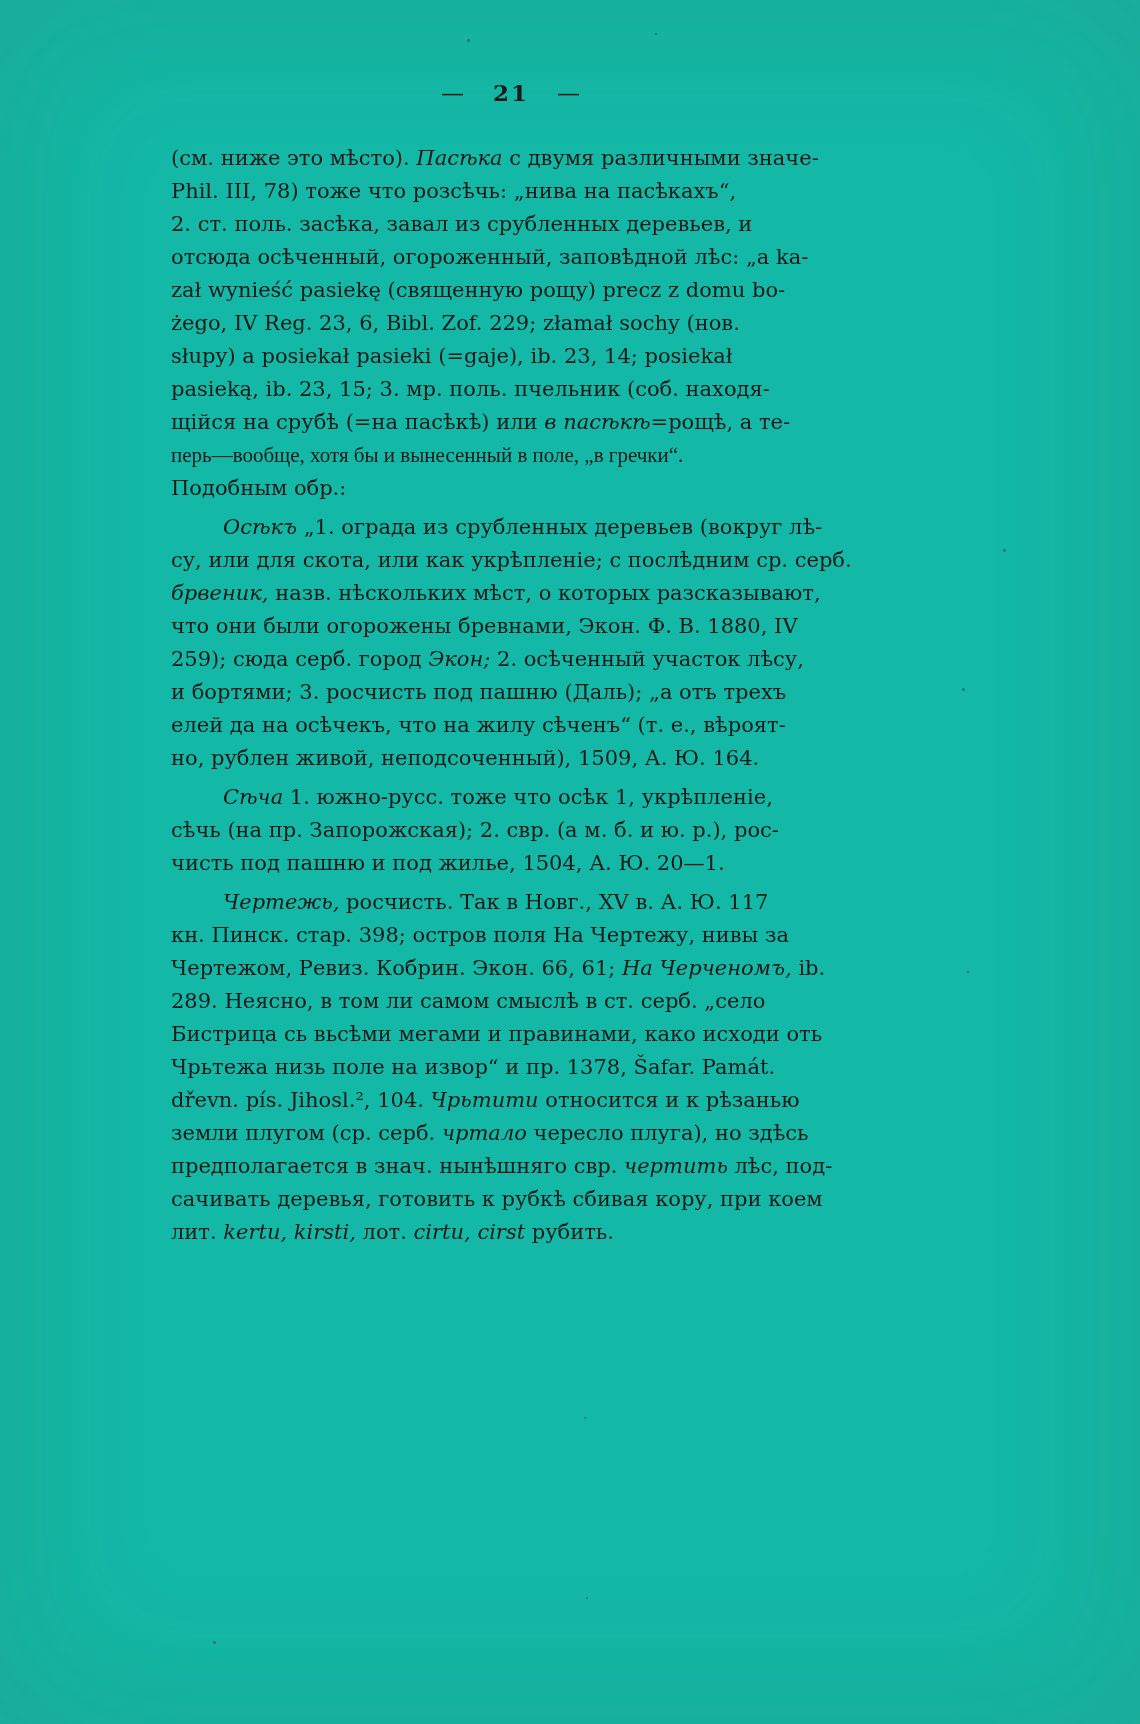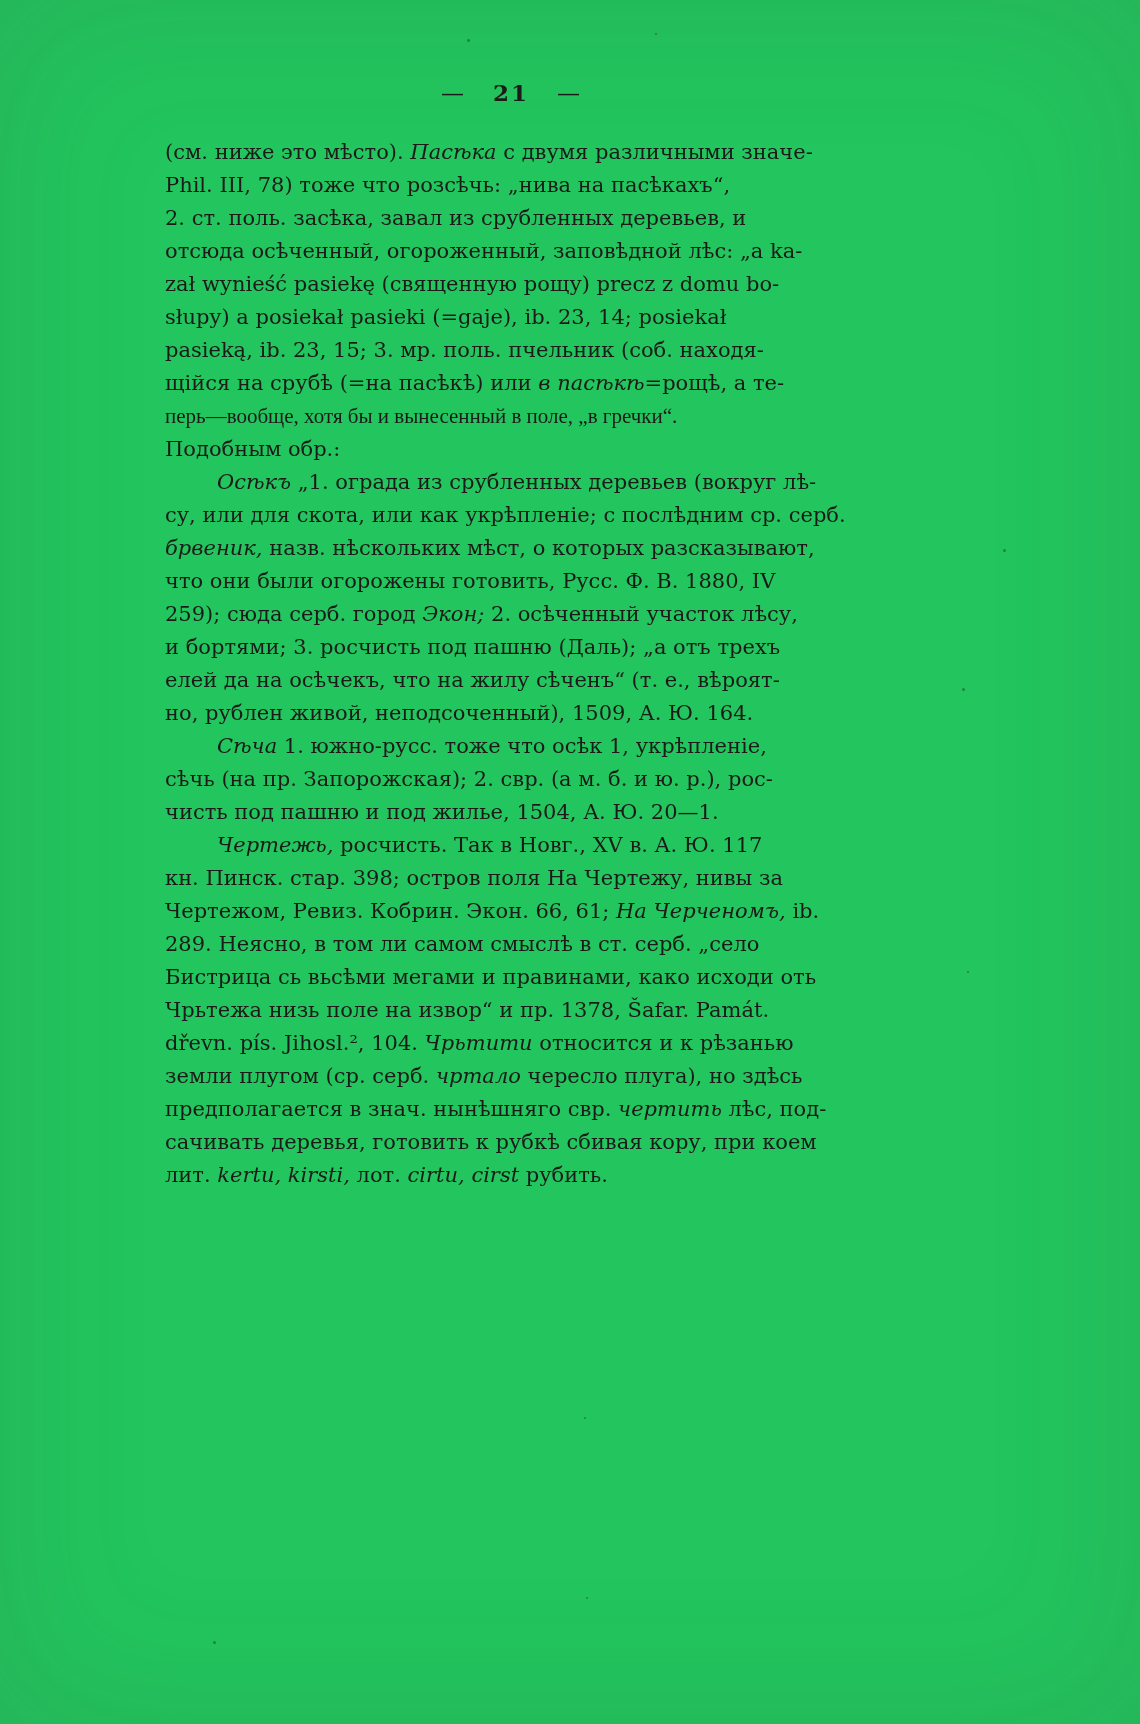--- a/index.html
+++ b/index.html
@@ -2,21 +2,21 @@
 <html><head>
 <meta charset="utf-8">
 <style>
   html, body { margin: 0; padding: 0; }
   body { background: #d8d7d3; }
   .page {
     position: relative;
     width: 1140px;
     height: 1724px;
     margin: 0 auto;
-    background: #22c55e;
+    background: #14b8a6;
     box-shadow: inset 0 0 160px rgba(70, 68, 60, 0.14);
     overflow: hidden;
     font-family: "DejaVu Serif", "Liberation Serif", serif;
     color: #1c1b19;
   }
   .page-header {
     position: absolute;
     top: 78px;
     left: 165px;
     width: 692px;
@@ -32,21 +32,21 @@
     letter-spacing: 2px;
   }
   .text-block {
     position: absolute;
     top: 136px;
     left: 165px;
     width: 692px;
     font-size: 21px;
     line-height: 33px;
   }
-  .paragraph { margin: 0; }
+  .paragraph { margin: 6px; }
   .line {
     white-space: nowrap;
     height: 33px;
   }
   .indent .line:first-child { text-indent: 52px; }
   .it { font-style: italic; }
   .speck {
     position: absolute;
     border-radius: 50%;
     background: rgba(45, 43, 38, 0.45);
@@ -61,31 +61,32 @@
     <span class="dash">—</span><span class="num">21</span><span class="dash">—</span>
   </div>
 
   <div class="text-block" id="text-block">
       <div class="paragraph">
         <div class="line" style="word-spacing: 0px;"><span>(см. ниже это мѣсто). </span><span class="it">Пасѣка</span><span> с двумя различными значе-</span></div>
         <div class="line" style="word-spacing: 0px;"><span>Phil. III, 78) тоже что розсѣчь: „нива на пасѣкахъ“,</span></div>
         <div class="line" style="word-spacing: 0px;"><span>2. ст. поль. засѣка, завал из срубленных деревьев, и</span></div>
         <div class="line" style="word-spacing: 0px;"><span>отсюда осѣченный, огороженный, заповѣдной лѣс: „a ka-</span></div>
         <div class="line" style="word-spacing: 0px;"><span>zał wynieść pasiekę (священную рощу) precz z domu bo-</span></div>
+        <div class="line" style="word-spacing: 0px;"><span>żego, IV Reg. 23, 6, Bibl. Zof. 229; złamał sochy (нов.</span></div>
         <div class="line" style="word-spacing: 0px;"><span>słupy) a posiekał pasieki (=gaje), ib. 23, 14; posiekał</span></div>
         <div class="line" style="word-spacing: 0px;"><span>pasieką, ib. 23, 15; 3. мр. поль. пчельник (соб. находя-</span></div>
         <div class="line" style="word-spacing: 0px;"><span>щійся на срубѣ (=на пасѣкѣ) или </span><span class="it">в пасѣкѣ</span><span>=рощѣ, а те-</span></div>
         <div class="line" style="word-spacing: 0px; font-family: Liberation Serif, serif;"><span>перь—вообще, хотя бы и вынесенный в поле, „в гречки“.</span></div>
         <div class="line"><span>Подобным обр.:</span></div>
       </div>
       <div class="paragraph indent">
         <div class="line" style="word-spacing: 0px;"><span class="it">Осѣкъ</span><span> „1. ограда из срубленных деревьев (вокруг лѣ-</span></div>
         <div class="line" style="word-spacing: 0px;"><span>су, или для скота, или как укрѣпленіе; с послѣдним ср. серб.</span></div>
         <div class="line" style="word-spacing: 0px;"><span class="it">брвеник,</span><span> назв. нѣскольких мѣст, о которых разсказывают,</span></div>
-        <div class="line" style="word-spacing: 0px;"><span>что они были огорожены готовить, Русс. Ф. В. 1880, IV</span></div>
+        <div class="line" style="word-spacing: 0px;"><span>что они были огорожены бревнами, Экон. Ф. В. 1880, IV</span></div>
         <div class="line" style="word-spacing: 0px;"><span>259); сюда серб. город </span><span class="it">Экон;</span><span> 2. осѣченный участок лѣсу,</span></div>
         <div class="line" style="word-spacing: 0px;"><span>и бортями; 3. росчисть под пашню (Даль); „а отъ трехъ</span></div>
         <div class="line" style="word-spacing: 0px;"><span>елей да на осѣчекъ, что на жилу сѣченъ“ (т. е., вѣроят-</span></div>
         <div class="line"><span>но, рублен живой, неподсоченный), 1509, А. Ю. 164.</span></div>
       </div>
       <div class="paragraph indent">
         <div class="line" style="word-spacing: 0px;"><span class="it">Сѣча</span><span> 1. южно-русс. тоже что осѣк 1, укрѣпленіе,</span></div>
         <div class="line" style="word-spacing: 0px;"><span>сѣчь (на пр. Запорожская); 2. свр. (а м. б. и ю. р.), рос-</span></div>
         <div class="line"><span>чисть под пашню и под жилье, 1504, А. Ю. 20—1.</span></div>
       </div>

